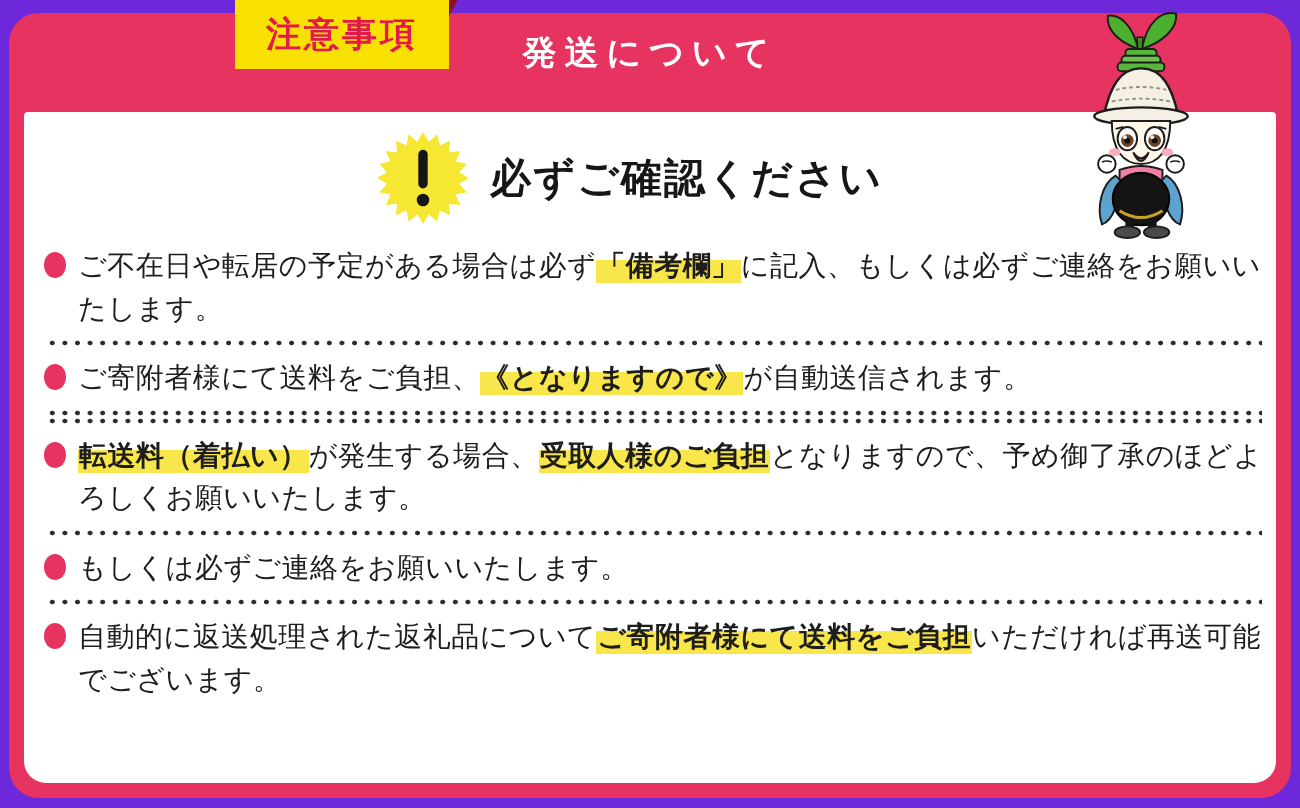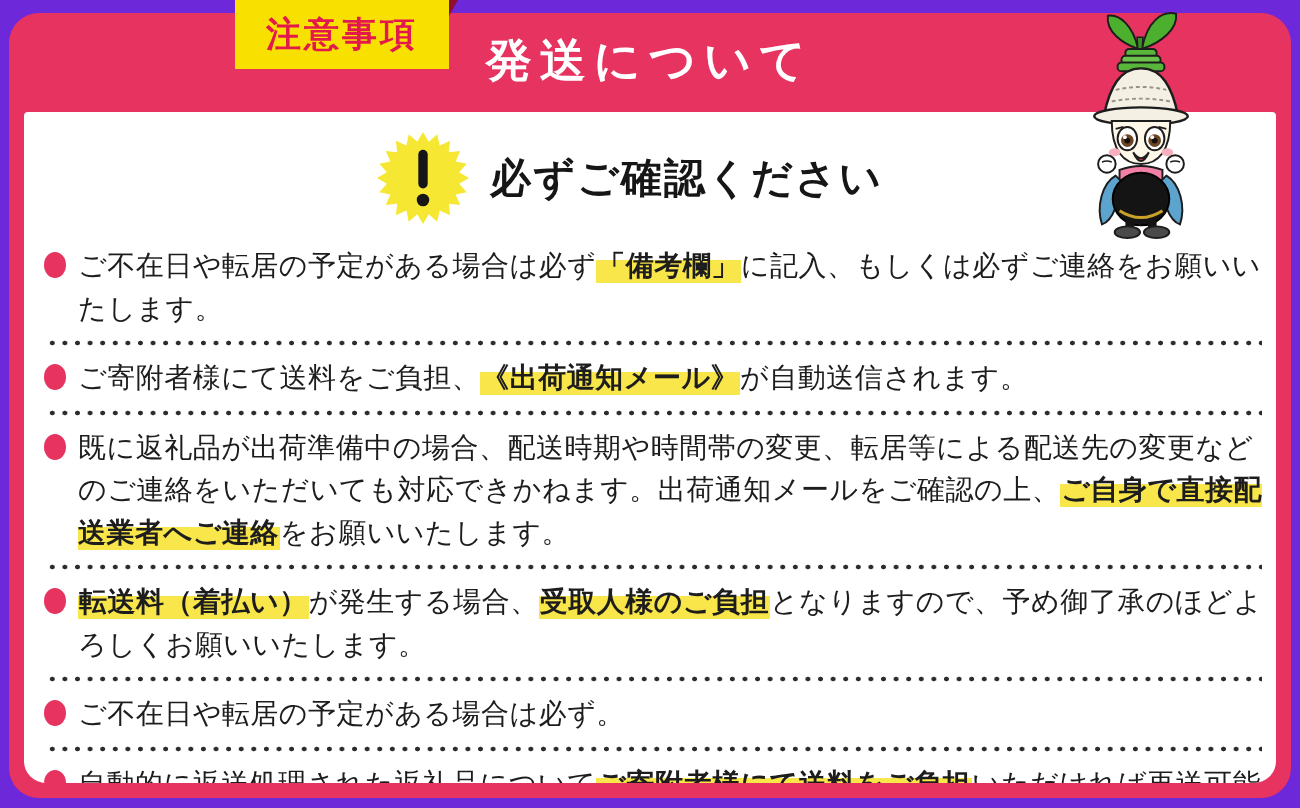--- a/index.html
+++ b/index.html
@@ -13,21 +13,21 @@
     background:#E73360;border-radius:30px;
   }
   
   .content{
     position:absolute;left:24px;top:112px;right:24px;bottom:25px;
     background:#ffffff;border-radius:4px 4px 22px 22px;overflow:hidden;
   }
   
   .title{
     position:absolute;left:0;right:0;top:30px;text-align:center;z-index:2;
-    color:#ffffff;font-size:46px;font-weight:800;letter-spacing:8px;
+    color:#ffffff;font-size:34px;font-weight:800;letter-spacing:8px;
   }
   .badge{
     position:absolute;left:235px;top:0;width:214px;height:69px;z-index:3;
     background:#F8E100;display:flex;align-items:center;justify-content:center;
     color:#E3184C;font-size:35px;font-weight:800;letter-spacing:3px;
   }
   .badge-fold{
     position:absolute;left:449px;top:0;width:9px;height:16px;z-index:2;
     background:#8E0F30;clip-path:polygon(0 0,100% 0,0 100%);
   }
@@ -78,42 +78,36 @@
         <div class="item">
           <span class="bullet"></span>
           <div>
             <p class="itemtext"><span>ご不在日や転居の予定がある場合は必ず</span><span class="hl">「備考欄」</span><span>に記入、もしくは必ずご連絡をお願いいたします。</span></p>
           </div>
         </div>
         <div class="dotsep"></div>
         <div class="item">
           <span class="bullet"></span>
           <div>
-            <p class="itemtext"><span>ご寄附者様にて送料をご負担、</span><span class="hl">《出荷通知メール》</span><span>が自動送信されます。</span></p>
+            <p class="itemtext"><span>ご寄附者様にて送料をご負担、</span><span class="hl">《となりますので》</span><span>が自動送信されます。</span></p>
           </div>
         </div>
         <div class="dotsep"></div>
-        <div class="item">
-          <span class="bullet"></span>
-          <div>
-            <p class="itemtext"><span>既に返礼品が出荷準備中の場合、配送時期や時間帯の変更、転居等による配送先の変更などのご連絡をいただいても対応できかねます。出荷通知メールをご確認の上、</span><span class="hl">ご自身で直接配送業者へご連絡</span><span>をお願いいたします。</span></p>
-          </div>
-        </div>
         <div class="dotsep"></div>
         <div class="item">
           <span class="bullet"></span>
           <div>
             <p class="itemtext"><span class="hl">転送料（着払い）</span><span>が発生する場合、</span><span class="hl">受取人様のご負担</span><span>となりますので、予め御了承のほどよろしくお願いいたします。</span></p>
           </div>
         </div>
         <div class="dotsep"></div>
         <div class="item">
           <span class="bullet"></span>
           <div>
-            <p class="itemtext"><span>ご不在日や転居の予定がある場合は必ず。</span></p>
+            <p class="itemtext"><span>もしくは必ずご連絡をお願いいたします。</span></p>
           </div>
         </div>
         <div class="dotsep"></div>
         <div class="item">
           <span class="bullet"></span>
           <div>
             <p class="itemtext"><span>自動的に返送処理された返礼品について</span><span class="hl">ご寄附者様にて送料をご負担</span><span>いただければ再送可能でございます。</span></p>
           </div>
         </div>
       </div>

